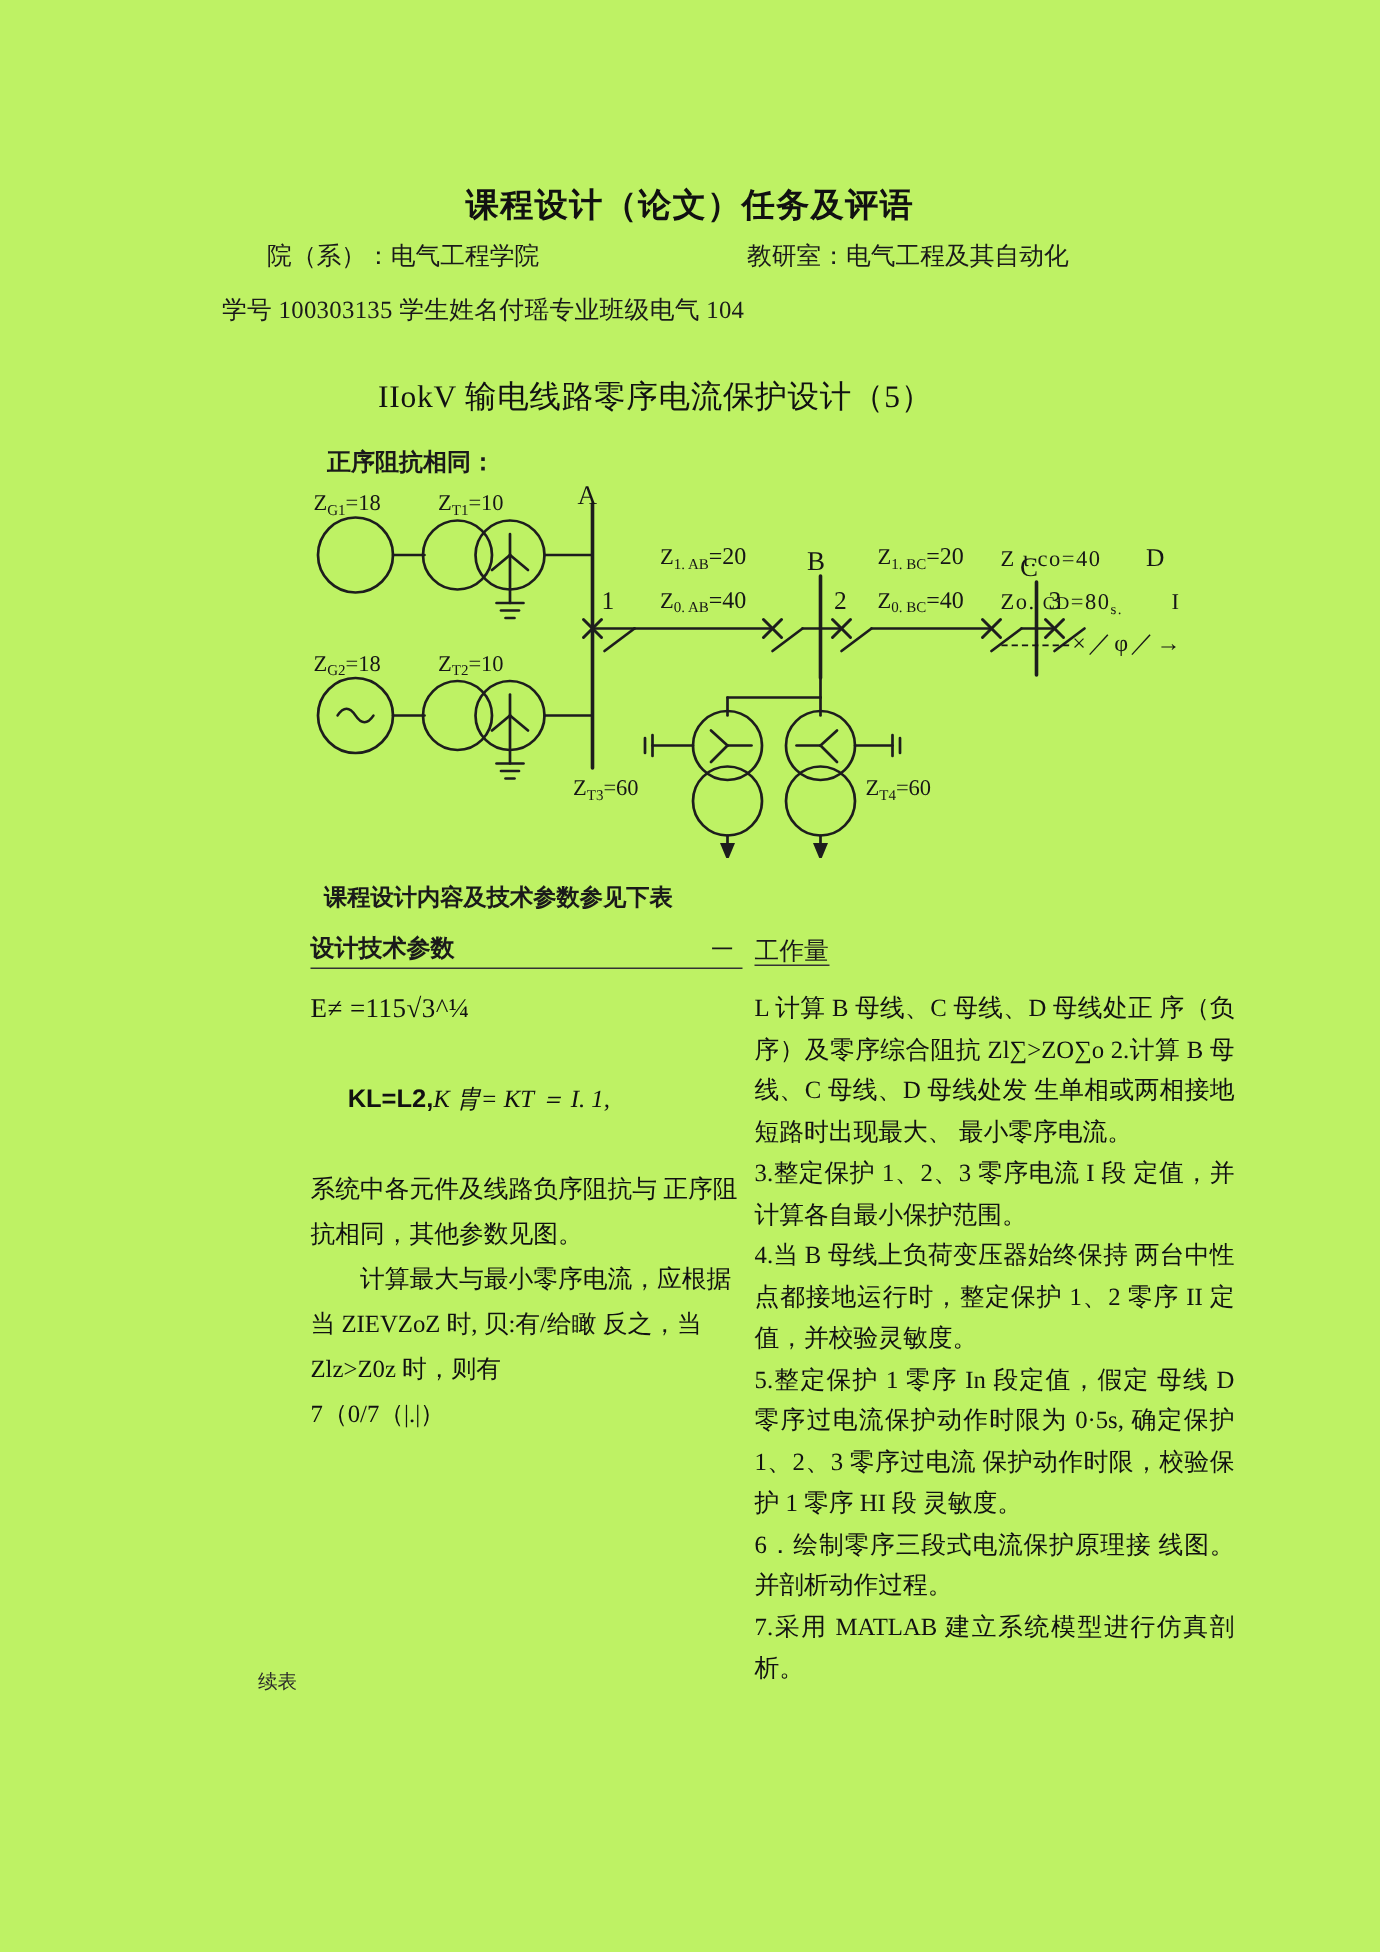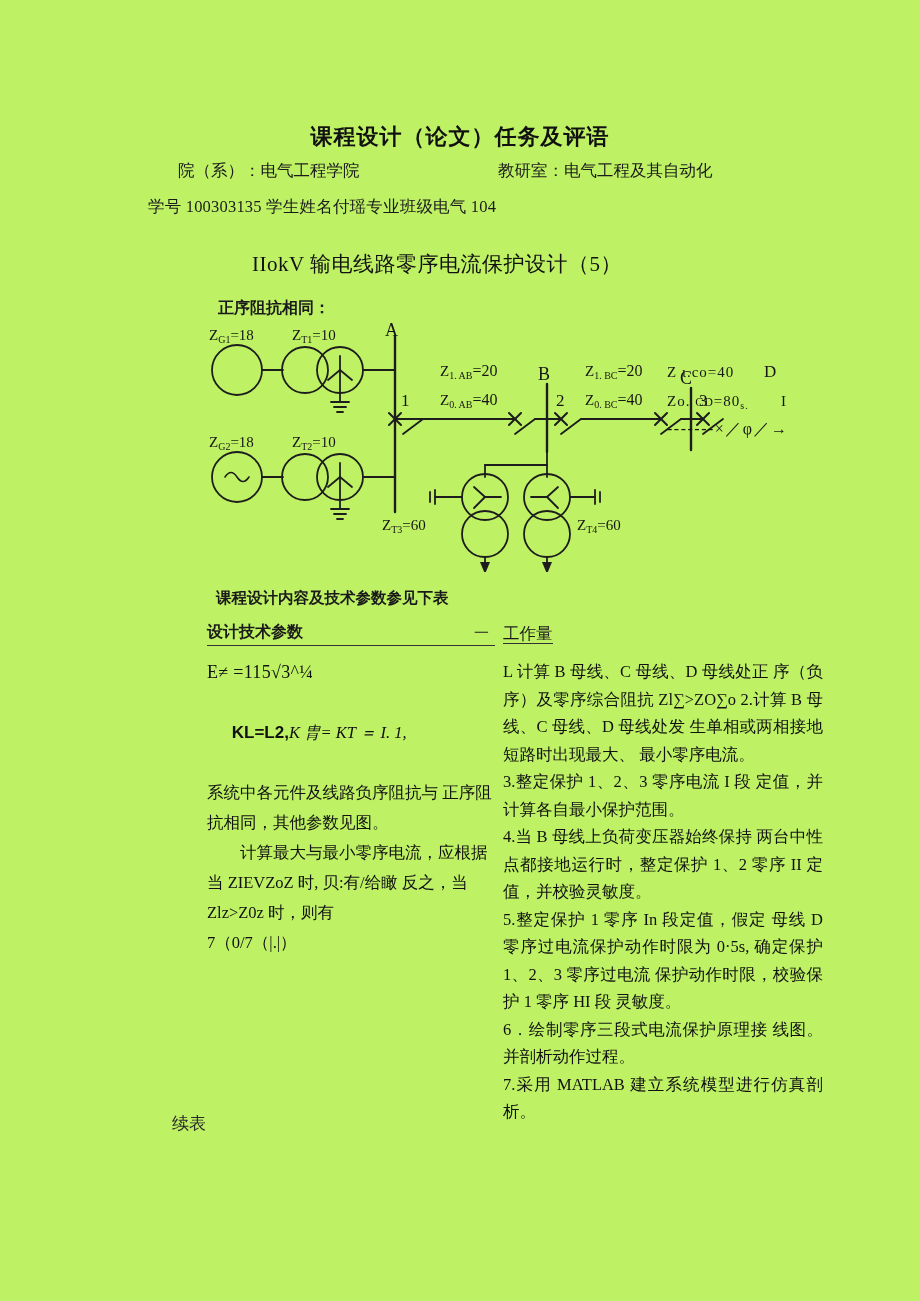--- a/index.html
+++ b/index.html
@@ -169,21 +169,21 @@
     color: #111;
     white-space: pre-wrap;
     text-align: justify;
   }
 
   .cont-note {
     position: absolute;
     top: 1112px;
     left: 172px;
     font-family: Liberation Mono, monospace;
-    font-size: 17px;
+    font-size: 13px;
     color: #2a2a2a;
   }
 </style>
 </head>
 <body>
 
 <div class="page">
 
   <div class="doc-title">课程设计（论文）任务及评语</div>
 

